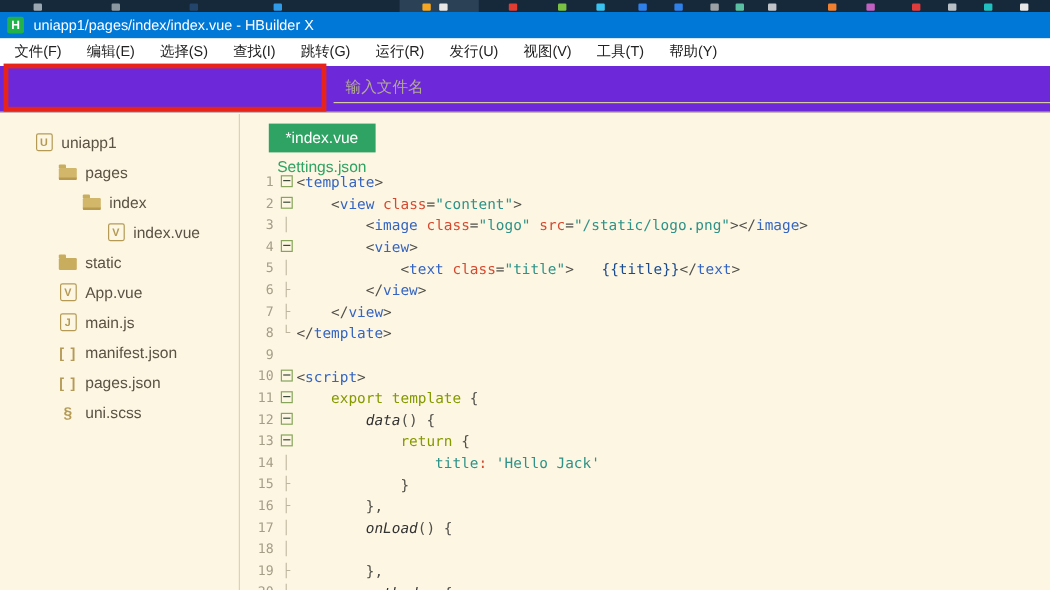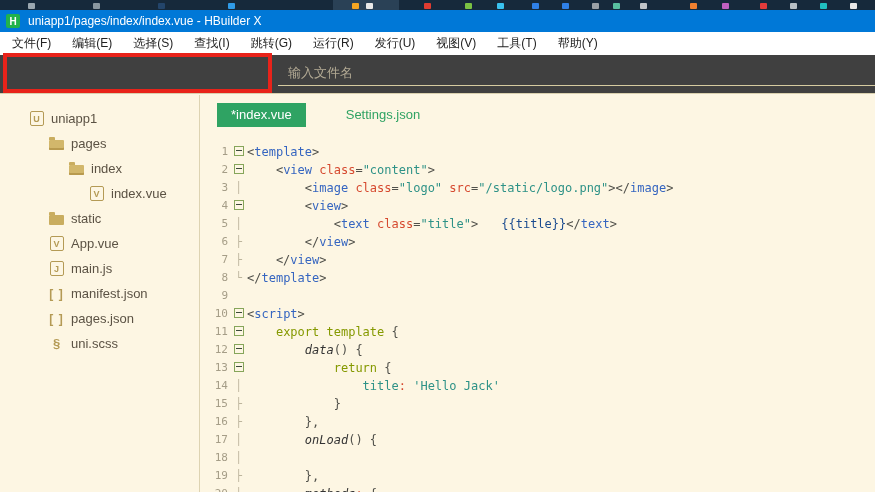--- a/index.html
+++ b/index.html
@@ -15,21 +15,21 @@
   
   .titlebar{position:absolute;top:10px;left:0;width:875px;height:22px;background:#0078d7;
     display:flex;align-items:center;padding-left:6px;box-sizing:border-box;color:#fff;font-size:12px;}
   .logo{width:14px;height:14px;background:#21b24c;border-radius:2px;color:#fff;font-weight:bold;
     font-size:10px;display:flex;align-items:center;justify-content:center;margin-right:8px;flex:none;}
   
   .menubar{position:absolute;top:32px;left:0;width:875px;height:23px;background:#ffffff;
     display:flex;align-items:center;font-size:12px;color:#222;padding-left:8px;box-sizing:border-box;}
   .menu-item{padding:2px 4px;margin-right:13px;cursor:default;}
   
-  .toolbar{position:absolute;top:55px;left:0;width:875px;height:39px;background:#404040;
+  .toolbar{position:absolute;top:55px;left:0;width:875px;height:39px;background:#6d28d9;
     border-bottom:1px solid #d9d0ae;box-sizing:border-box;}
   .filename-input{position:absolute;left:278px;right:0;top:6px;height:24px;
     border-bottom:1px solid #d6cba0;color:#b3aa94;font-size:13px;
     display:flex;align-items:center;padding-left:10px;}
   
   .red-box{position:absolute;left:3px;top:53px;width:261px;height:32px;
     border:4px solid #e8231a;background:transparent;z-index:20;}
   
   .main{position:absolute;top:95px;left:0;width:875px;bottom:0;}
   .sidebar{position:absolute;left:0;top:0;width:200px;bottom:0;background:#fdf6e3;
@@ -40,21 +40,21 @@
   .icbox{display:inline-flex;width:12px;height:13px;border:1px solid #b49a55;color:#b49a55;
     border-radius:2px;font-size:9px;align-items:center;justify-content:center;font-weight:bold;}
   .icjson{color:#b49a55;font-size:12px;font-weight:bold;letter-spacing:1px;white-space:pre;}
   .icscss{color:#b49a55;font-size:13px;font-weight:bold;}
   .icfolder{width:15px;height:10px;background:#c9ad5f;border-radius:1px;position:relative;margin-top:3px;}
   .icfolder::before{content:"";position:absolute;top:-3px;left:0;width:6px;height:3px;
     background:#c9ad5f;border-radius:1px 1px 0 0;}
   .icfolder.open{background:#d2b76b;box-shadow:inset 0 -2px 0 #b89a4e;}
   
   .editor{position:absolute;left:201px;top:0;right:0;bottom:0;background:#fdf6e3;}
-  .tabs{position:absolute;top:8px;left:16px;height:24px;display:flex;align-items:center;}
+  .tabs{position:absolute;top:8px;left:16px;height:24px;display:flex;align-items:center;flex-direction:column;}
   .tab{height:24px;line-height:24px;padding:0 14px;font-size:13px;color:#2fa363;margin-right:26px;cursor:default;}
   .tab.active{background:#2fa363;color:#ffffff;}
   .code{position:absolute;top:48px;left:0;right:0;bottom:0;
     font-family:"DejaVu Sans Mono",monospace;font-size:12px;overflow:hidden;}
   .codeline{height:18px;line-height:18px;display:flex;white-space:pre;}
   .lnum{width:27px;text-align:right;color:#a59d87;font-size:11px;flex:none;padding-right:2px;}
   .fold{width:17px;flex:none;text-align:center;color:#bdb59d;font-size:11px;line-height:18px;}
   .foldbox{display:inline-block;width:8px;height:8px;border:1px solid #86a55a;
     position:relative;top:1px;background:#fdf6e3;cursor:pointer;}
   .foldbox::after{content:"";position:absolute;left:1px;right:1px;top:3px;height:1px;background:#3c4a3a;}

